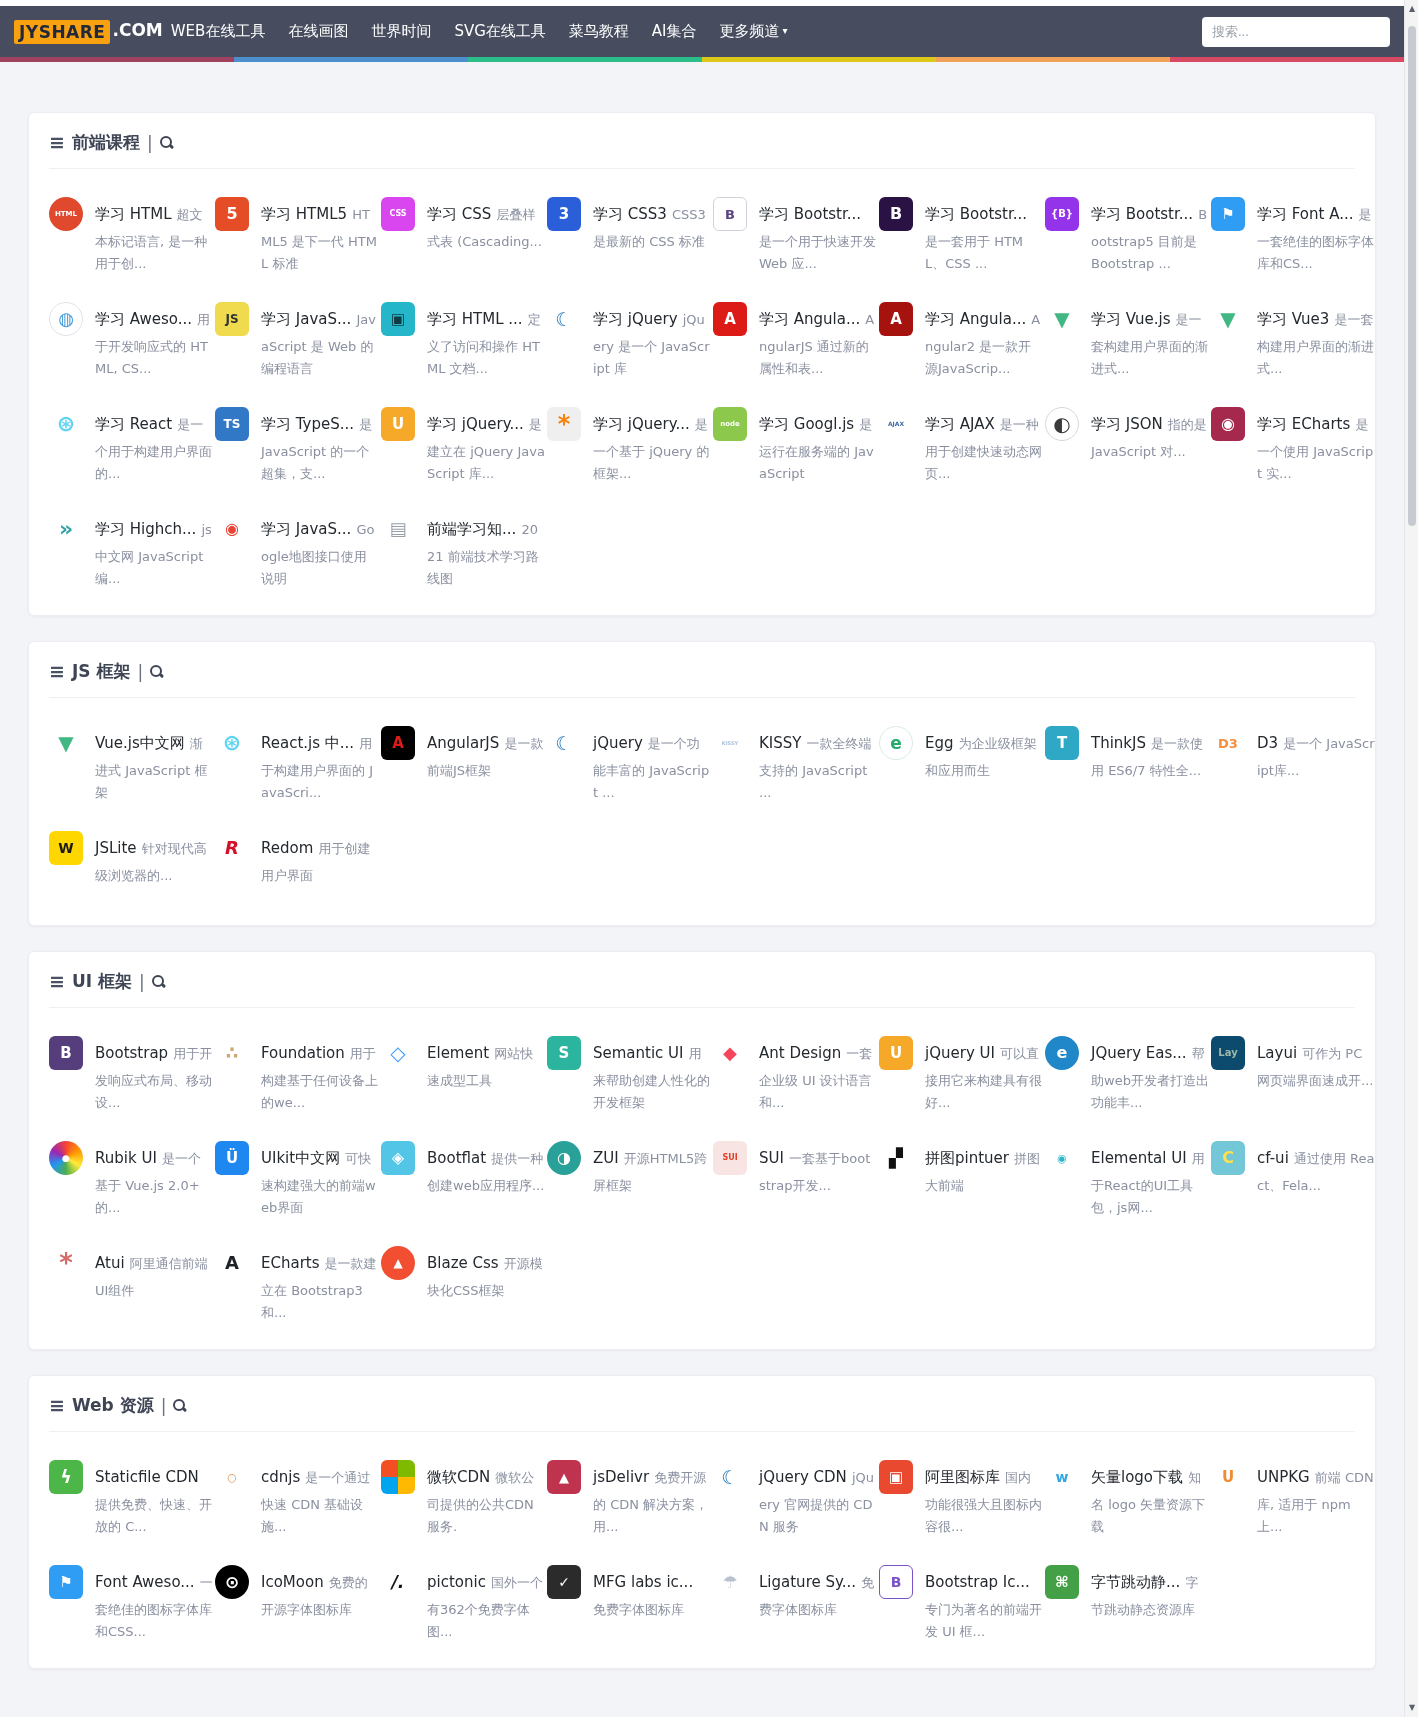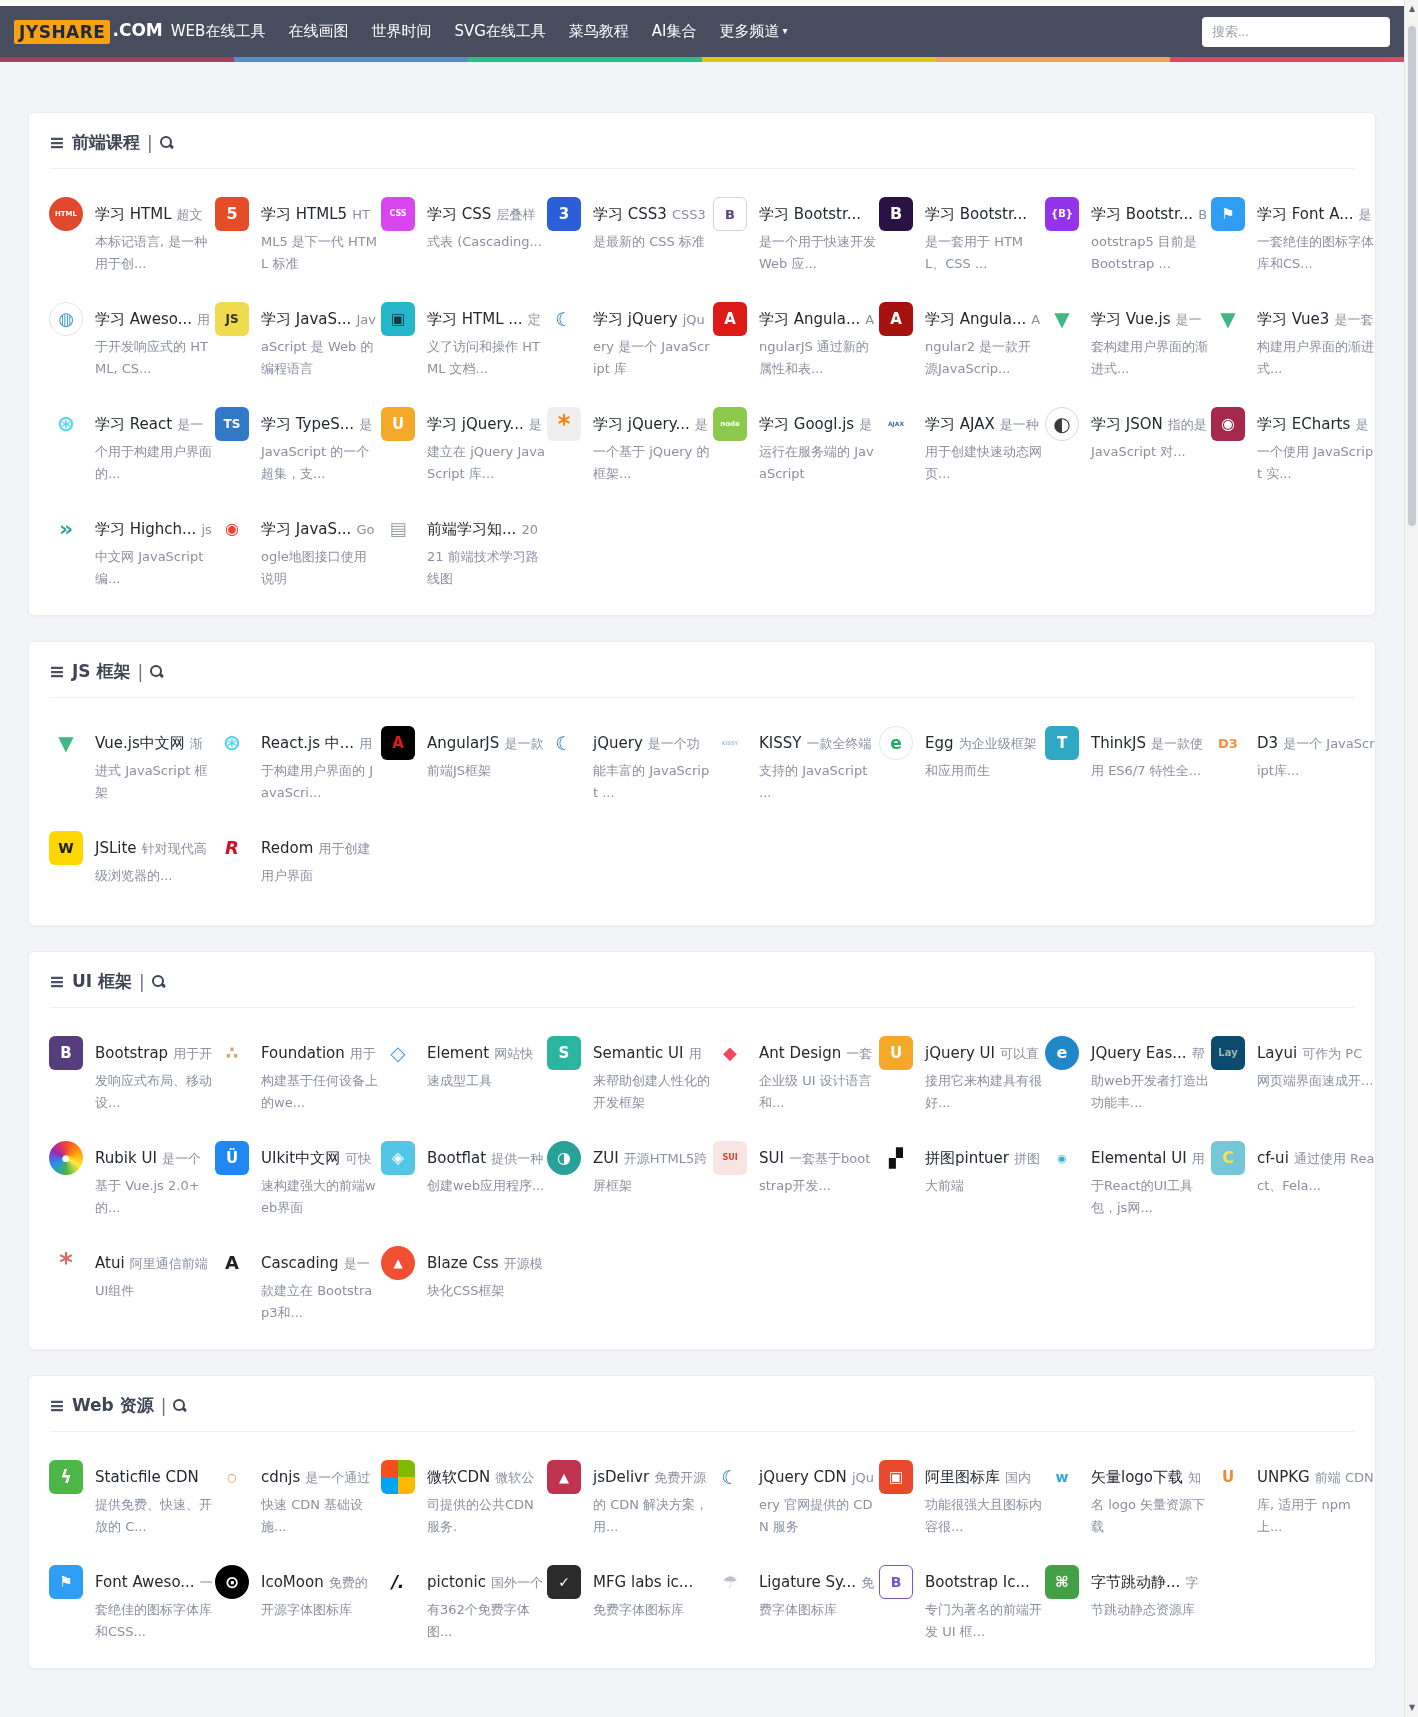--- a/index.html
+++ b/index.html
@@ -551,21 +551,21 @@
     <span class="icon" style="background: rgb(255, 255, 255); color: rgb(212, 106, 106); font-size: 26px;">*</span>
     <span class="txt">
       <span class="title">Atui</span>
       <span class="desc">阿里通信前端UI组件</span>
     </span>
   </a>
 
   <a class="item">
     <span class="icon" style="background: rgb(255, 255, 255); color: rgb(31, 35, 41); font-size: 18px;">A</span>
     <span class="txt">
-      <span class="title">Cascading</span>
+      <span class="title">ECharts</span>
       <span class="desc">是一款建立在 Bootstrap3和...</span>
     </span>
   </a>
 
   <a class="item">
     <span class="icon icon--circle" style="background: rgb(241, 78, 50); color: rgb(255, 255, 255); font-size: 12px;">▲</span>
     <span class="txt">
       <span class="title">Blaze Css</span>
       <span class="desc">开源模块化CSS框架</span>
     </span>

